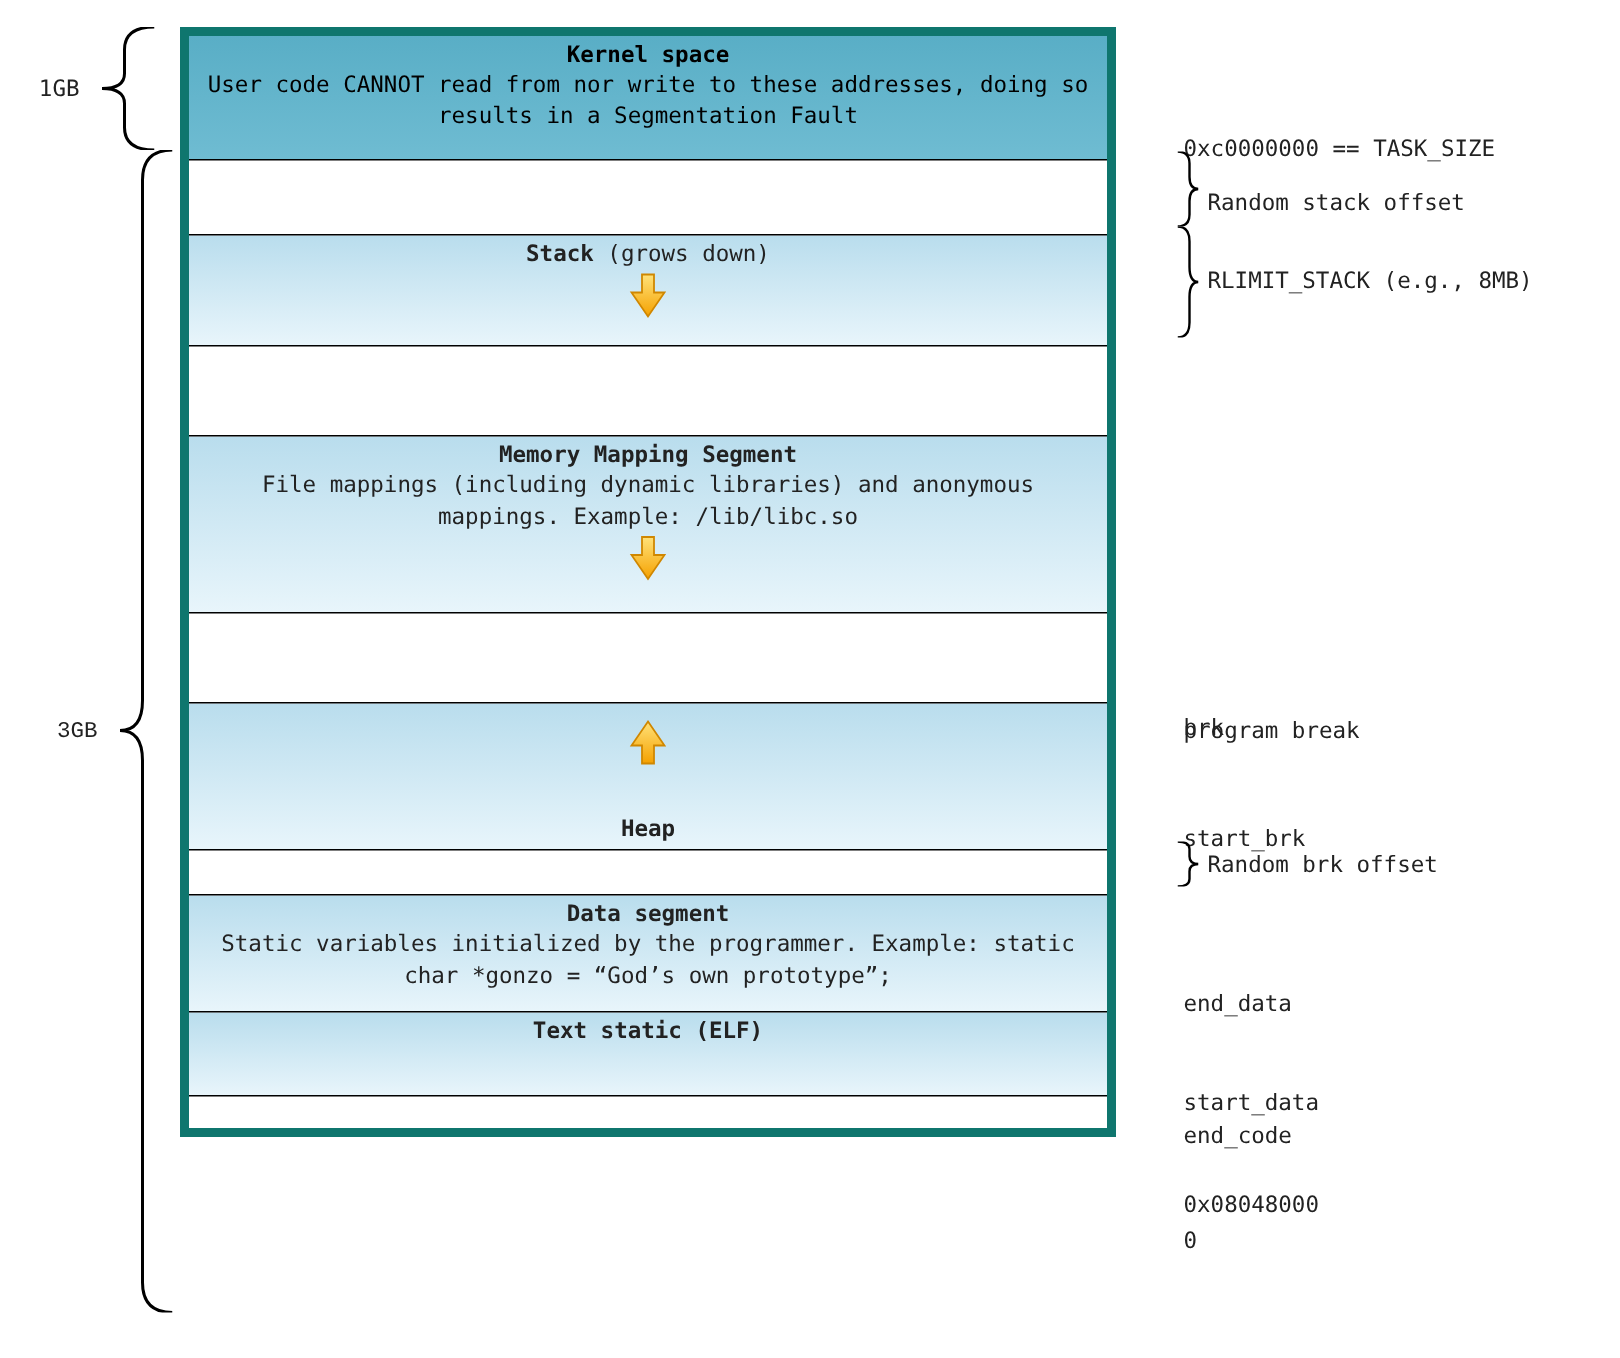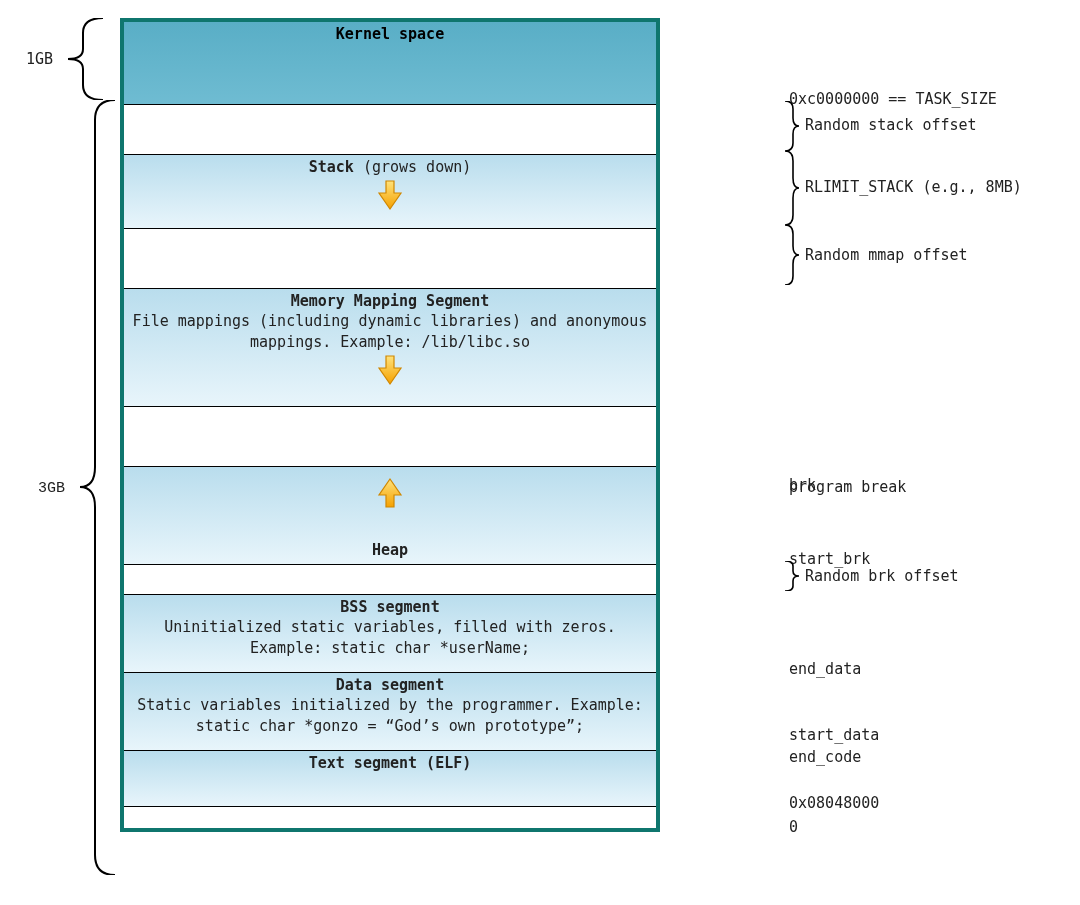--- a/index.html
+++ b/index.html
@@ -19,22 +19,22 @@
     position: absolute;
     left: 0;
     top: 0;
     width: 120px;
     height: 100%;
   }
   .col-mid {
     position: absolute;
     left: 120px;
     top: 18px;
-    width: 540px;
-    border: 4px solid #0f766e;
+    width: 624px;
+    border: 6px solid #0f766e;
     box-sizing: border-box;
   }
   .col-right {
     position: absolute;
     left: 785px;
     top: 0;
     width: 290px;
     height: 100%;
   }
   
@@ -120,20 +120,21 @@
         <path d="M45 0 Q25 0 25 20 L25 367 Q25 387 10 387 Q25 387 25 407 L25 755 Q25 775 45 775" fill="none" stroke="#000" stroke-width="2"></path>
       </svg>
       <span class="lbl">3GB</span>
     </div>
   </div>
 
   <div class="col-mid">
 
     <div class="seg kernel first" style="height:82px;">
       <span class="title">Kernel space</span>
+      <span class="sub">User code CANNOT read from nor write to these addresses, doing so results in a Segmentation Fault</span>
     </div>
 
     <div class="seg gap" style="height:50px;"></div>
 
     <div class="seg" style="height:74px;">
       <div>
         <span class="title">Stack</span><span> (grows down)</span>
       </div>
       <span class="arrow">
         <svg width="26" height="32" viewBox="0 0 26 32">
@@ -178,70 +179,58 @@
             </linearGradient>
           </defs>
           <path d="M13 2 L24 18 H17 V30 H9 V18 H2 Z" fill="url(#gu1)" stroke="#d08700" stroke-width="1.2"></path>
         </svg>
       </span>
       <span class="title">Heap</span>
     </div>
 
     <div class="seg gap" style="height:30px;"></div>
 
-    <div class="seg" style="height:78px;">
-      <span class="title">BSS segment</span>
-      <span class="sub">Uninitialized static variables, filled with zeros. Example: static char *userName;</span>
-    </div>
 
     <div class="seg" style="height:78px;">
       <span class="title">Data segment</span>
       <span class="sub">Static variables initialized by the programmer. Example: static char *gonzo = “God’s own prototype”;</span>
     </div>
 
     <div class="seg" style="height:56px;">
-      <span class="title">Text segment (ELF)</span>
+      <span class="title">Text static (ELF)</span>
     </div>
 
     <div class="seg gap" style="height:22px;"></div>
 
   </div>
 
   <div class="col-right">
 
     <div class="rnote nobrace" style="top:90px;">
       <span class="lbl">0xc0000000 == TASK_SIZE</span>
     </div>
 
     <div class="rnote" style="top:101px;">
       <span class="minibrace">
         <svg height="50" viewBox="0 0 14 50" preserveAspectRatio="none">
           <path d="M0 0 Q8 0 8 8 L8 17 Q8 25 14 25 Q8 25 8 33 L8 42 Q8 50 0 50" fill="none" stroke="#000" stroke-width="1.6"></path>
         </svg>
       </span>
-      <span class="lbl" style="margin-top:15px;">Random stack offset</span>
+      <span class="lbl" style="margin-top:25px;">Random stack offset</span>
     </div>
 
     <div class="rnote" style="top:151px;">
       <span class="minibrace">
         <svg height="74" viewBox="0 0 14 74" preserveAspectRatio="none">
           <path d="M0 0 Q8 0 8 10 L8 27 Q8 37 14 37 Q8 37 8 47 L8 64 Q8 74 0 74" fill="none" stroke="#000" stroke-width="1.6"></path>
         </svg>
       </span>
       <span class="lbl" style="margin-top:27px;">RLIMIT_STACK (e.g., 8MB)</span>
     </div>
 
-    <div class="rnote" style="top:225px;">
-      <span class="minibrace">
-        <svg height="60" viewBox="0 0 14 60" preserveAspectRatio="none">
-          <path d="M0 0 Q8 0 8 9 L8 21 Q8 30 14 30 Q8 30 8 39 L8 51 Q8 60 0 60" fill="none" stroke="#000" stroke-width="1.6"></path>
-        </svg>
-      </span>
-      <span class="lbl" style="margin-top:21px;">Random mmap offset</span>
-    </div>
 
     <div class="rnote nobrace" style="top:478px;justify-content:flex-end;">
       <span class="lbl">program break</span>
     </div>
     <div class="rnote nobrace" style="top:476px;">
       <span class="lbl">brk</span>
     </div>
 
     <div class="rnote nobrace" style="top:550px;">
       <span class="lbl">start_brk</span>

